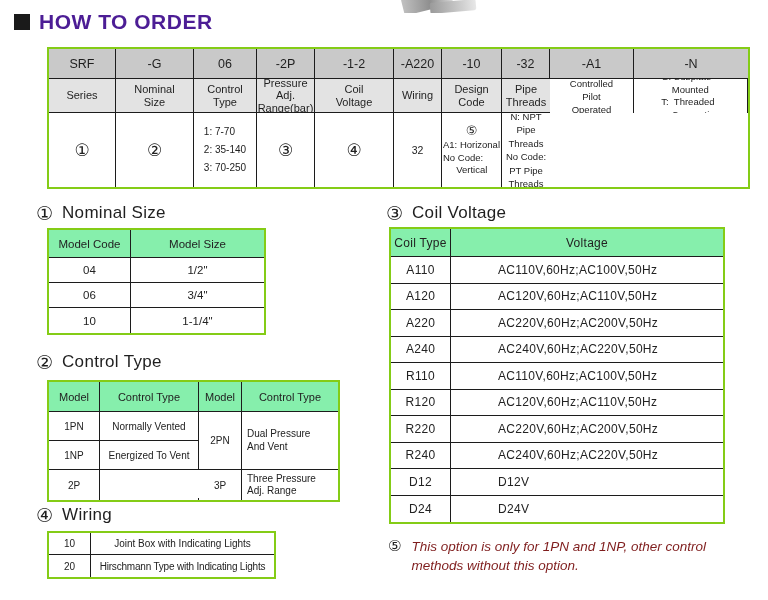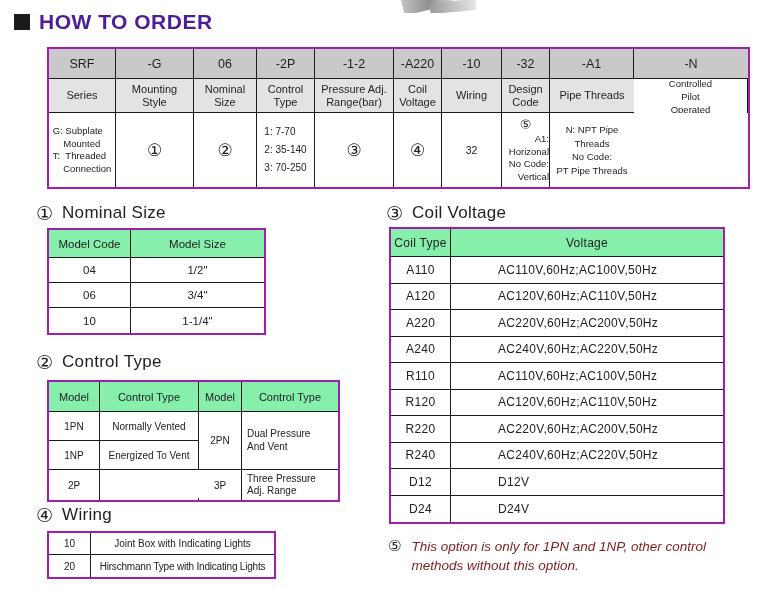--- a/index.html
+++ b/index.html
@@ -19,42 +19,42 @@
     background: linear-gradient(100deg,#c2c2c2,#8f8f8f 55%,#d8d8d8); transform: rotate(-14deg); border-radius: 3px; }
   .photo .p2 { position: absolute; left: 42px; top: 1px; width: 46px; height: 11px;
     background: linear-gradient(90deg,#9a9a9a,#cfcfcf 70%,#e8e8e8); transform: rotate(-5deg); border-radius: 2px; }
 
   
   .page-header { position: absolute; left: 14px; top: 10px; display: flex; align-items: center; gap: 9px; }
   .sq { width: 16px; height: 16px; background: #1a1a1a; flex: 0 0 auto; }
   .page-title { font-size: 21px; font-weight: bold; letter-spacing: .5px; color: #4c1d95; }
 
   
-  .tbl { position: absolute; display: grid; border: 2px solid #a21caf; background: #fff; }
+  .tbl { position: absolute; display: grid; border: 2px solid #84cc16; background: #fff; }
   .cell { border-right: 1px solid #1c1c1c; border-bottom: 1px solid #1c1c1c;
           display: flex; align-items: center; justify-content: center; text-align: center; overflow: hidden; }
   .cell.cl { border-right: none; }
   .cell.rl { border-bottom: none; }
   .hdr { background: #86efac; }
 
   
   .order-table { left: 47px; top: 47px;
     grid-template-columns: 67px 78px 63px 58px 79px 48px 60px 48px 84px 114px;
     grid-template-rows: 30px 34px 74px; }
   .ot-code  { font-size: 12.5px; background: #c9c9c9; color: #1f1f1f; }
   .ot-label { font-size: 11px; line-height: 12.5px; background: #e3e3e3; white-space: pre-line; color: #1f1f1f; }
   .ot-body  { font-size: 9.5px; line-height: 13px; white-space: pre-line; }
   .ot-body .lblock { text-align: left; white-space: pre-line; }
   .circ { font-size: 17px; font-family: "DejaVu Sans", sans-serif; }
   .pressure .lblock { line-height: 18px; font-size: 10px; }
   .mounting { line-height: 12.5px; }
   .dcode { font-size: 10.5px; }
   .pos-cell { flex-direction: column; justify-content: center; gap: 1px; }
   .pos-mark { font-size: 13px; line-height: 15px; font-family: "DejaVu Sans", sans-serif; }
-  .pos-lines { text-align: right; white-space: pre-line; font-size: 9.5px; line-height: 12.5px; }
+  .pos-lines { text-align: left; white-space: pre-line; font-size: 9.5px; line-height: 12.5px; }
   .pipe { line-height: 13.5px; }
 
   
   .sec-head { position: absolute; display: flex; align-items: center; gap: 9px; color: #1f1f1f; }
   .sec-ref { font-size: 19px; line-height: 1; font-family: "DejaVu Sans", sans-serif; }
   .sec-title { font-size: 17px; letter-spacing: .3px; }
 
   
   .nominal-table { left: 47px; top: 228px; grid-template-columns: 82px 133px;
     grid-template-rows: 28px 25px 25px 25px; font-size: 11.5px; }
@@ -104,22 +104,20 @@
     <div class="cell ot-code">06</div>
     <div class="cell ot-code">-2P</div>
     <div class="cell ot-code">-1-2</div>
     <div class="cell ot-code">-A220</div>
     <div class="cell ot-code">-10</div>
     <div class="cell ot-code">-32</div>
     <div class="cell ot-code">-A1</div>
     <div class="cell ot-code cl">-N</div>
 
     <div class="cell ot-label">Series</div>
-    <div class="cell ot-label">Mounting
-Style</div>
     <div class="cell ot-label">Nominal
 Size</div>
     <div class="cell ot-label">Control
 Type</div>
     <div class="cell ot-label">Pressure Adj.
 Range(bar)</div>
     <div class="cell ot-label">Coil
 Voltage</div>
     <div class="cell ot-label">Wiring</div>
     <div class="cell ot-label">Design

